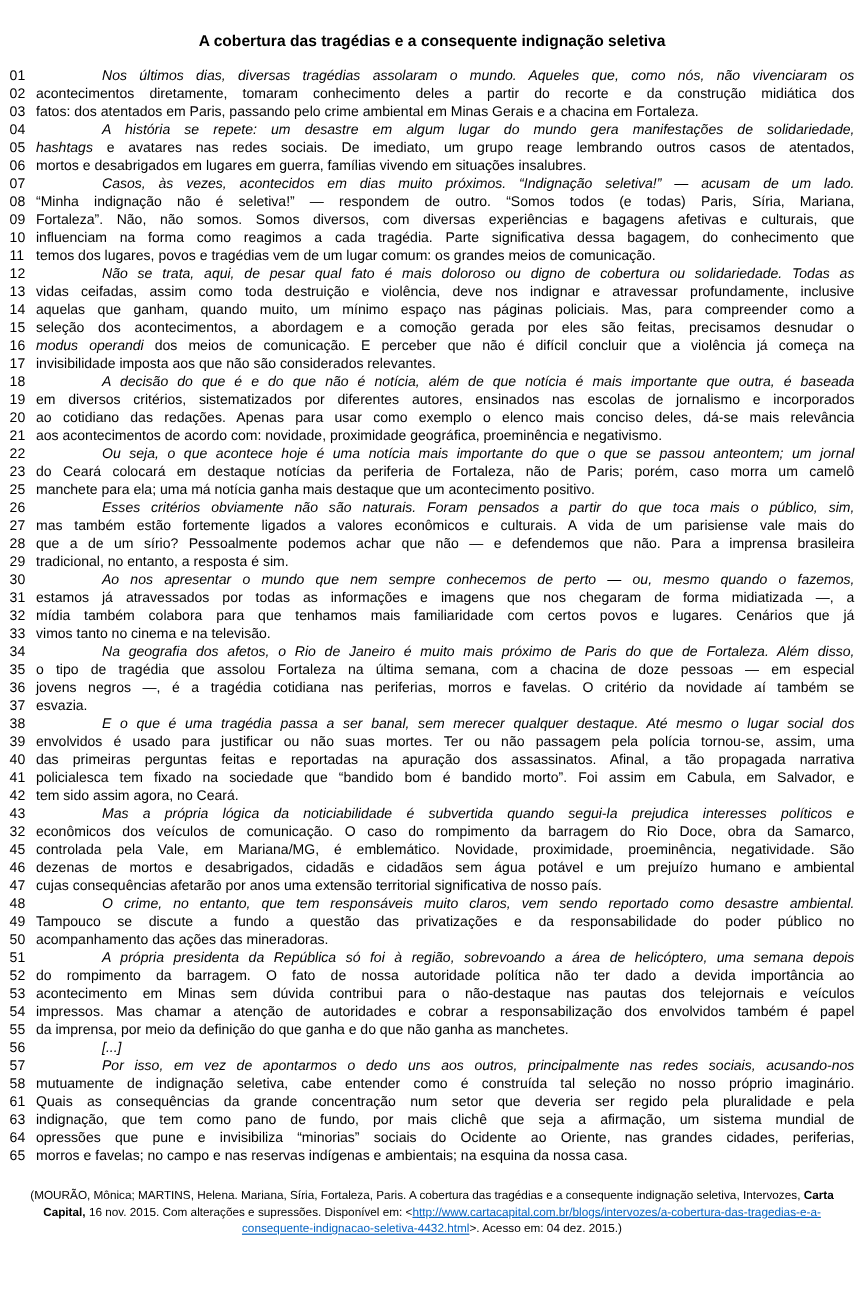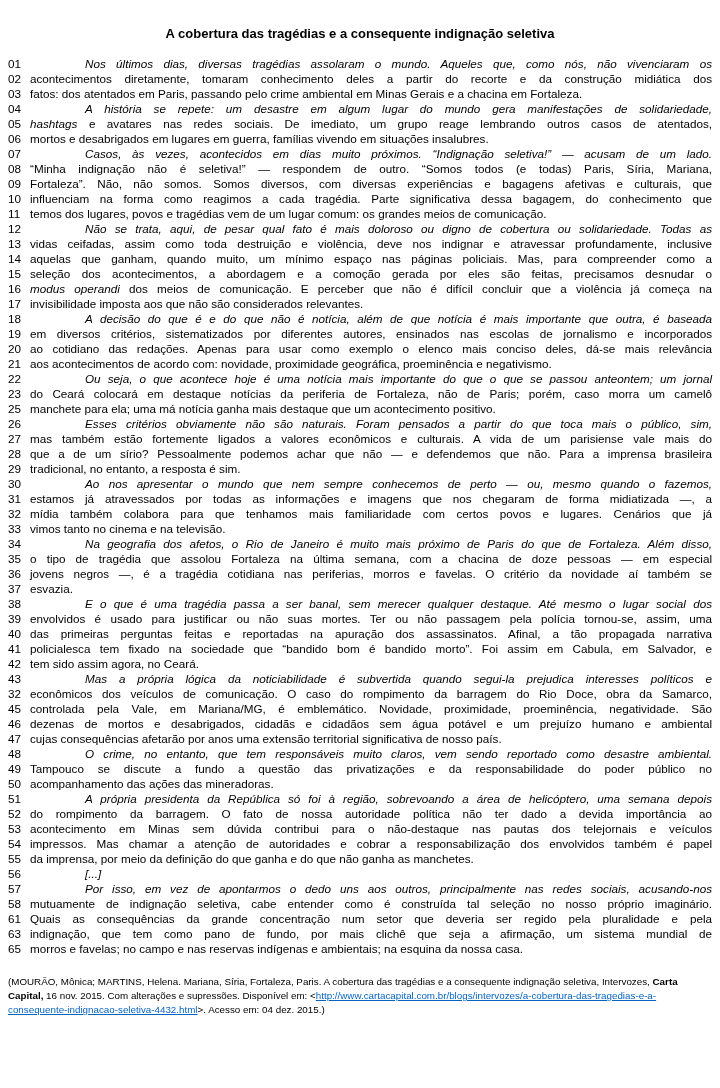--- a/index.html
+++ b/index.html
@@ -36,21 +36,21 @@
     text-align-last: left;
   }
   .line.stretch .txt { text-align-last: justify; }
   .txt.indent { text-indent: 55px; font-style: italic; }
   .it { font-style: italic; }
   .bd { font-weight: bold; }
   .citation {
     margin-top: 19px;
     font-size: 9.8px;
     line-height: 14px;
-    text-align: left;
+    text-align: center;
   }
   .citation a {
     text-decoration: underline;
     cursor: pointer;
   }
 </style>
 </head>
 <body>
 
 <div class="page">
@@ -285,19 +285,23 @@
         <span class="txt"><span>mutuamente de indignação seletiva, cabe entender como é construída tal seleção no nosso próprio imaginário.</span></span>
       </div>
       <div class="line stretch">
         <span class="num">61</span>
         <span class="txt"><span>Quais as consequências da grande concentração num setor que deveria ser regido pela pluralidade e pela</span></span>
       </div>
       <div class="line stretch">
         <span class="num">63</span>
         <span class="txt"><span>indignação, que tem como pano de fundo, por mais clichê que seja a afirmação, um sistema mundial de</span></span>
       </div>
+      <div class="line stretch">
+        <span class="num">64</span>
+        <span class="txt"><span>opressões que pune e invisibiliza “minorias” sociais do Ocidente ao Oriente, nas grandes cidades, periferias,</span></span>
+      </div>
       <div class="line">
         <span class="num">65</span>
         <span class="txt"><span>morros e favelas; no campo e nas reservas indígenas e ambientais; na esquina da nossa casa.</span></span>
       </div>
     </div>
   <div class="citation"><span>(MOURÃO, Mônica; MARTINS, Helena. Mariana, Síria, Fortaleza, Paris. A cobertura das tragédias e a consequente indignação seletiva, Intervozes, </span><span class="bd">Carta Capital,</span><span> 16 nov. 2015. Com alterações e supressões. Disponível em: &lt;</span><a href="#" style="color: rgb(5, 99, 193);">http://www.cartacapital.com.br/blogs/intervozes/a-cobertura-das-tragedias-e-a-consequente-indignacao-seletiva-4432.html</a><span>&gt;. Acesso em: 04 dez. 2015.)</span></div>
 </div>
 
 </body></html>

